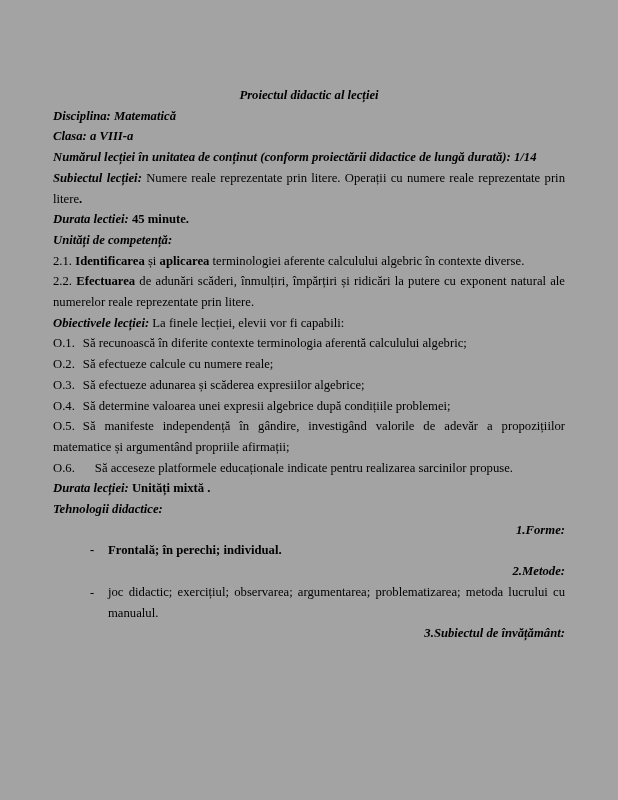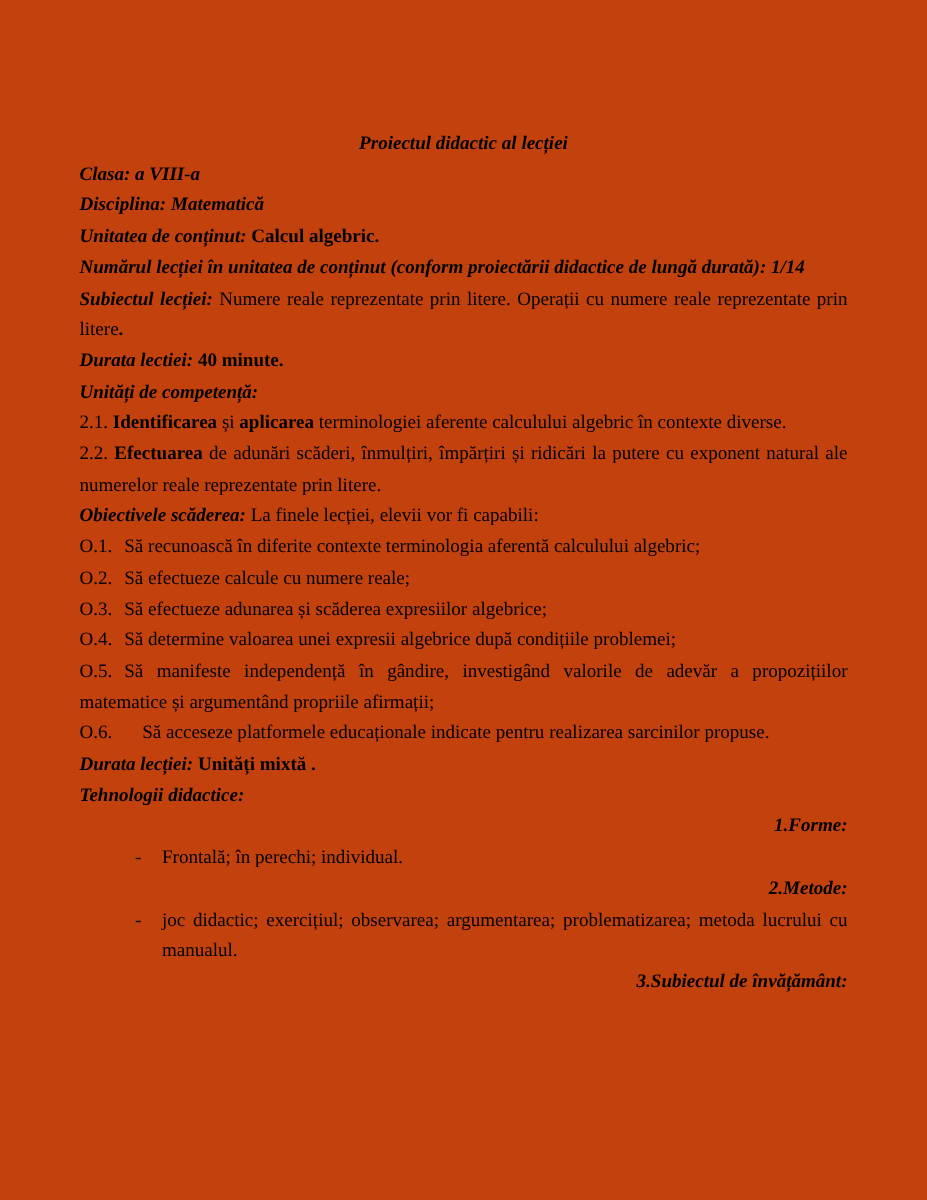--- a/index.html
+++ b/index.html
@@ -1,70 +1,69 @@
 <!DOCTYPE html>
 <html><head>
 <meta charset="utf-8">
 <style>
   html, body { margin: 0; padding: 0; background: #ffffff; }
   .page {
     position: relative;
     width: 618px;
     height: 800px;
     box-sizing: border-box;
-    background: #c2410c;
+    background: #a3a3a3;
     padding: 85px 53px 0 53px;
     font-family: "Liberation Serif", "DejaVu Serif", serif;
     font-size: 12.7px;
     line-height: 20.7px;
     color: #000000;
     overflow: hidden;
   }
   p { margin: 0; text-align: justify; }
   .title { text-align: center; }
   .bi { font-weight: 700; font-style: italic; }
   .b  { font-weight: 700; }
   .obj-id { margin-right: 8px; }
   .obj-id.narrow { margin-right: 20px; }
   .num-item { padding-left: 37px; text-align: right; }
   .num-item .num {
     display: inline-block; width: 18px; margin-left: -18px;
     font-weight: 700; font-style: italic;
   }
   .dash-item { padding-left: 55px; }
-  .dash-item.left { text-align: left; }
+  .dash-item.left { text-align: left; font-weight: bold; }
   .dash-item .dash { display: inline-block; width: 18px; margin-left: -18px; }
 </style>
 </head>
 <body>
 
 <div class="page">
 
   <p class="title bi">Proiectul didactic al lecției</p>
 
+  <p class="bi">Disciplina: Matematică</p>
+
   <p class="bi">Clasa: a VIII-a</p>
 
-  <p class="bi">Disciplina: Matematică</p>
-
-  <p><span class="bi">Unitatea de conținut:</span><span class="b"> Calcul algebric.</span></p>
 
   <p class="bi">Numărul lecției în unitatea de conținut (conform proiectării didactice de lungă durată): 1/14</p>
 
   <p><span class="bi">Subiectul lecției:</span><span> Numere reale reprezentate prin litere. Operații cu numere reale reprezentate prin litere</span><span class="b">.</span></p>
 
-  <p><span class="bi">Durata lectiei:</span><span class="b"> 40 minute.</span></p>
+  <p><span class="bi">Durata lectiei:</span><span class="b"> 45 minute.</span></p>
 
   <p class="bi">Unități de competență:</p>
 
   <p><span>2.1. </span><span class="b">Identificarea</span><span> și </span><span class="b">aplicarea</span><span> terminologiei aferente calculului algebric în contexte diverse.</span></p>
 
   <p><span>2.2. </span><span class="b">Efectuarea</span><span> de adunări scăderi, înmulțiri, împărțiri și ridicări la putere cu exponent natural ale numerelor reale reprezentate prin litere.</span></p>
 
 
-  <p><span class="bi">Obiectivele scăderea:</span><span> La finele lecției, elevii vor fi capabili:</span></p>
+  <p><span class="bi">Obiectivele lecției:</span><span> La finele lecției, elevii vor fi capabili:</span></p>
 
   <p><span class="obj-id">O.1.</span><span>Să recunoască în diferite contexte terminologia aferentă calculului algebric;</span></p>
 
   <p><span class="obj-id">O.2.</span><span>Să efectueze calcule cu numere reale;</span></p>
 
   <p><span class="obj-id">O.3.</span><span>Să efectueze adunarea și scăderea expresiilor algebrice;</span></p>
 
   <p><span class="obj-id">O.4.</span><span>Să determine valoarea unei expresii algebrice după condițiile problemei;</span></p>
 
   <p><span class="obj-id">O.5.</span><span>Să manifeste independență în gândire, investigând valorile de adevăr a propozițiilor matematice și argumentând propriile afirmații;</span></p>

